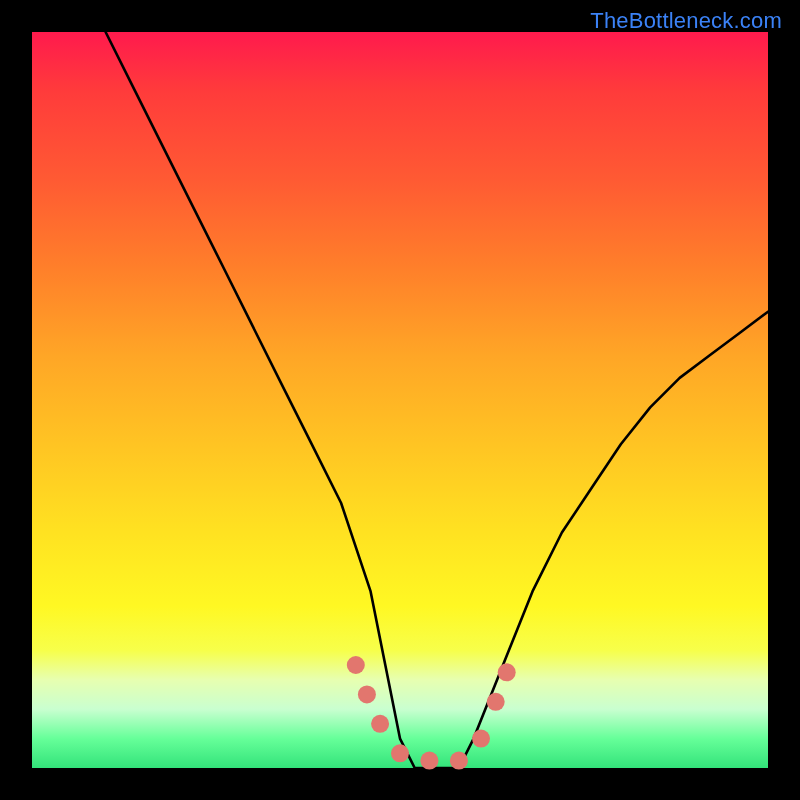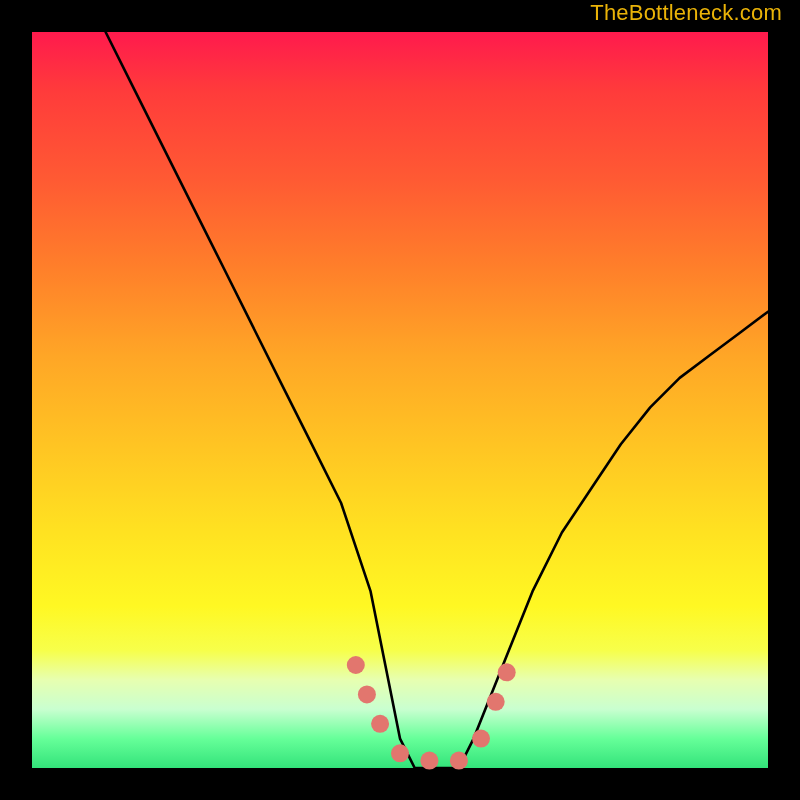--- a/index.html
+++ b/index.html
@@ -37,23 +37,23 @@
       #fff823 78%,
       #f7ff4a 84%,
       #e7ffb0 88%,
       #c9ffd0 92%,
       #66ff99 96%,
       #33e37a 100%
     );
   }
   .watermark {
     position: absolute;
-    top: 0;
+    top: 8px;
     right: 18px;
-    color: #eab308;
+    color: #3b82f6;
     font-size: 22px;
     font-weight: 500;
     letter-spacing: 0.2px;
     user-select: none;
   }
   svg.curve {
     position: absolute;
     top: 0;
     left: 0;
     width: 736px;

